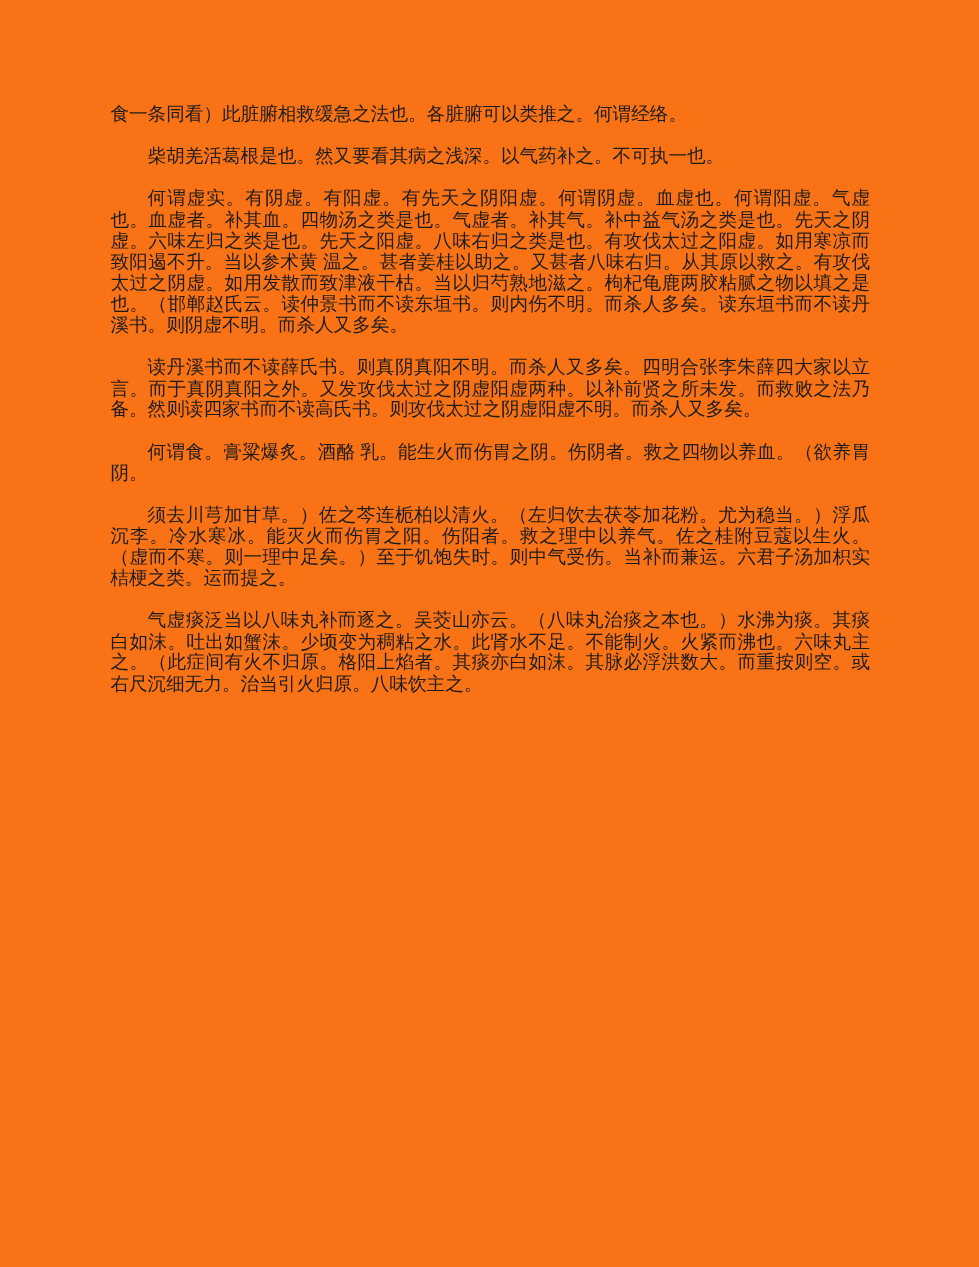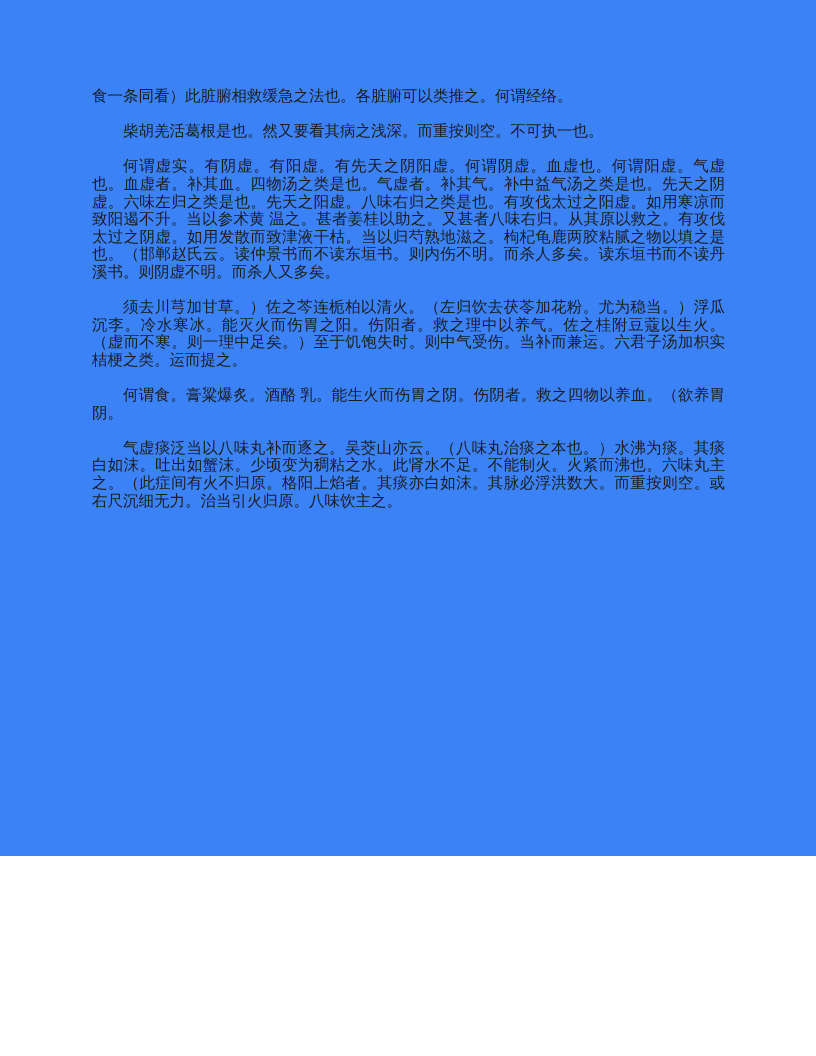--- a/index.html
+++ b/index.html
@@ -3,22 +3,22 @@
 <meta charset="utf-8">
 <style>
   html, body {
     margin: 0;
     padding: 0;
     background: #ffffff;
   }
   .page {
     position: relative;
     width: 816px;
-    height: 856px;
-    background: #3b82f6;
+    height: 1056px;
+    background: #f97316;
     overflow: hidden;
   }
   .content {
     position: absolute;
     left: 92px;
     top: 87px;
     width: 633px;
     color: #1c1c1c;
     font-family: "Liberation Serif", "DejaVu Serif", serif;
     font-size: 15.5px;
@@ -33,19 +33,20 @@
   .content p.no-indent {
     text-indent: 0;
   }
 </style>
 </head>
 <body>
 
 <div class="page">
   <div class="content">
     <p class="no-indent">食一条同看）此脏腑相救缓急之法也。各脏腑可以类推之。何谓经络。</p>
-    <p>柴胡羌活葛根是也。然又要看其病之浅深。而重按则空。不可执一也。</p>
+    <p>柴胡羌活葛根是也。然又要看其病之浅深。以气药补之。不可执一也。</p>
     <p>何谓虚实。有阴虚。有阳虚。有先天之阴阳虚。何谓阴虚。血虚也。何谓阳虚。气虚也。血虚者。补其血。四物汤之类是也。气虚者。补其气。补中益气汤之类是也。先天之阴虚。六味左归之类是也。先天之阳虚。八味右归之类是也。有攻伐太过之阳虚。如用寒凉而致阳遏不升。当以参术黄 温之。甚者姜桂以助之。又甚者八味右归。从其原以救之。有攻伐太过之阴虚。如用发散而致津液干枯。当以归芍熟地滋之。枸杞龟鹿两胶粘腻之物以填之是也。（邯郸赵氏云。读仲景书而不读东垣书。则内伤不明。而杀人多矣。读东垣书而不读丹溪书。则阴虚不明。而杀人又多矣。</p>
+    <p>读丹溪书而不读薛氏书。则真阴真阳不明。而杀人又多矣。四明合张李朱薛四大家以立言。而于真阴真阳之外。又发攻伐太过之阴虚阳虚两种。以补前贤之所未发。而救败之法乃备。然则读四家书而不读高氏书。则攻伐太过之阴虚阳虚不明。而杀人又多矣。</p>
+    <p>何谓食。膏粱爆炙。酒酪 乳。能生火而伤胃之阴。伤阴者。救之四物以养血。（欲养胃阴。</p>
     <p>须去川芎加甘草。）佐之芩连栀柏以清火。（左归饮去茯苓加花粉。尤为稳当。）浮瓜沉李。冷水寒冰。能灭火而伤胃之阳。伤阳者。救之理中以养气。佐之桂附豆蔻以生火。（虚而不寒。则一理中足矣。）至于饥饱失时。则中气受伤。当补而兼运。六君子汤加枳实桔梗之类。运而提之。</p>
-    <p>何谓食。膏粱爆炙。酒酪 乳。能生火而伤胃之阴。伤阴者。救之四物以养血。（欲养胃阴。</p>
     <p>气虚痰泛当以八味丸补而逐之。吴茭山亦云。（八味丸治痰之本也。）水沸为痰。其痰白如沫。吐出如蟹沫。少顷变为稠粘之水。此肾水不足。不能制火。火紧而沸也。六味丸主之。（此症间有火不归原。格阳上焰者。其痰亦白如沫。其脉必浮洪数大。而重按则空。或右尺沉细无力。治当引火归原。八味饮主之。</p>
   </div>
 </div>
 
 </body></html>

